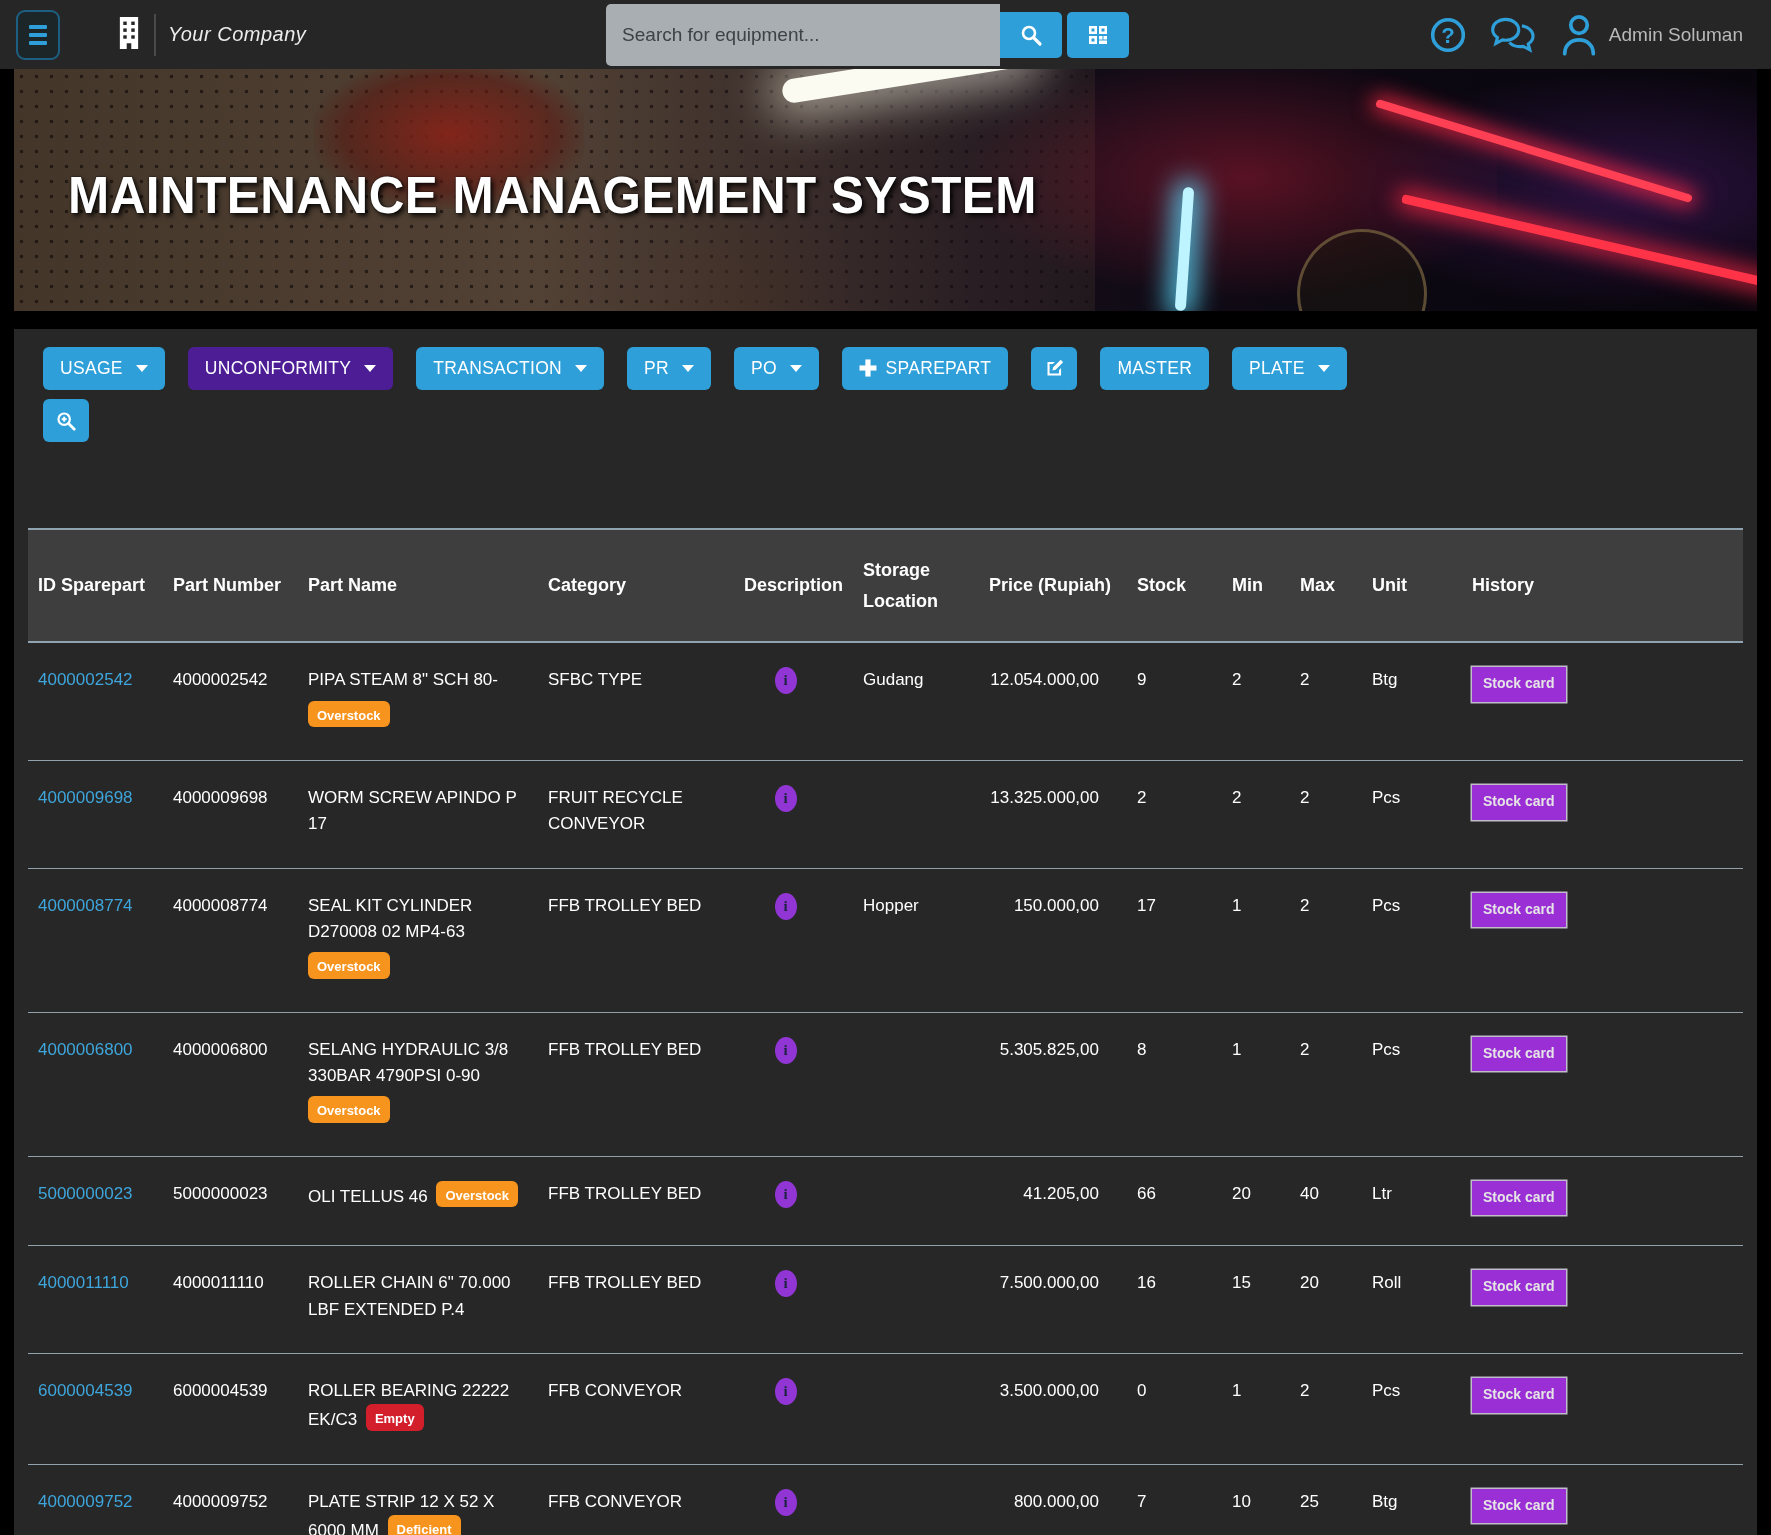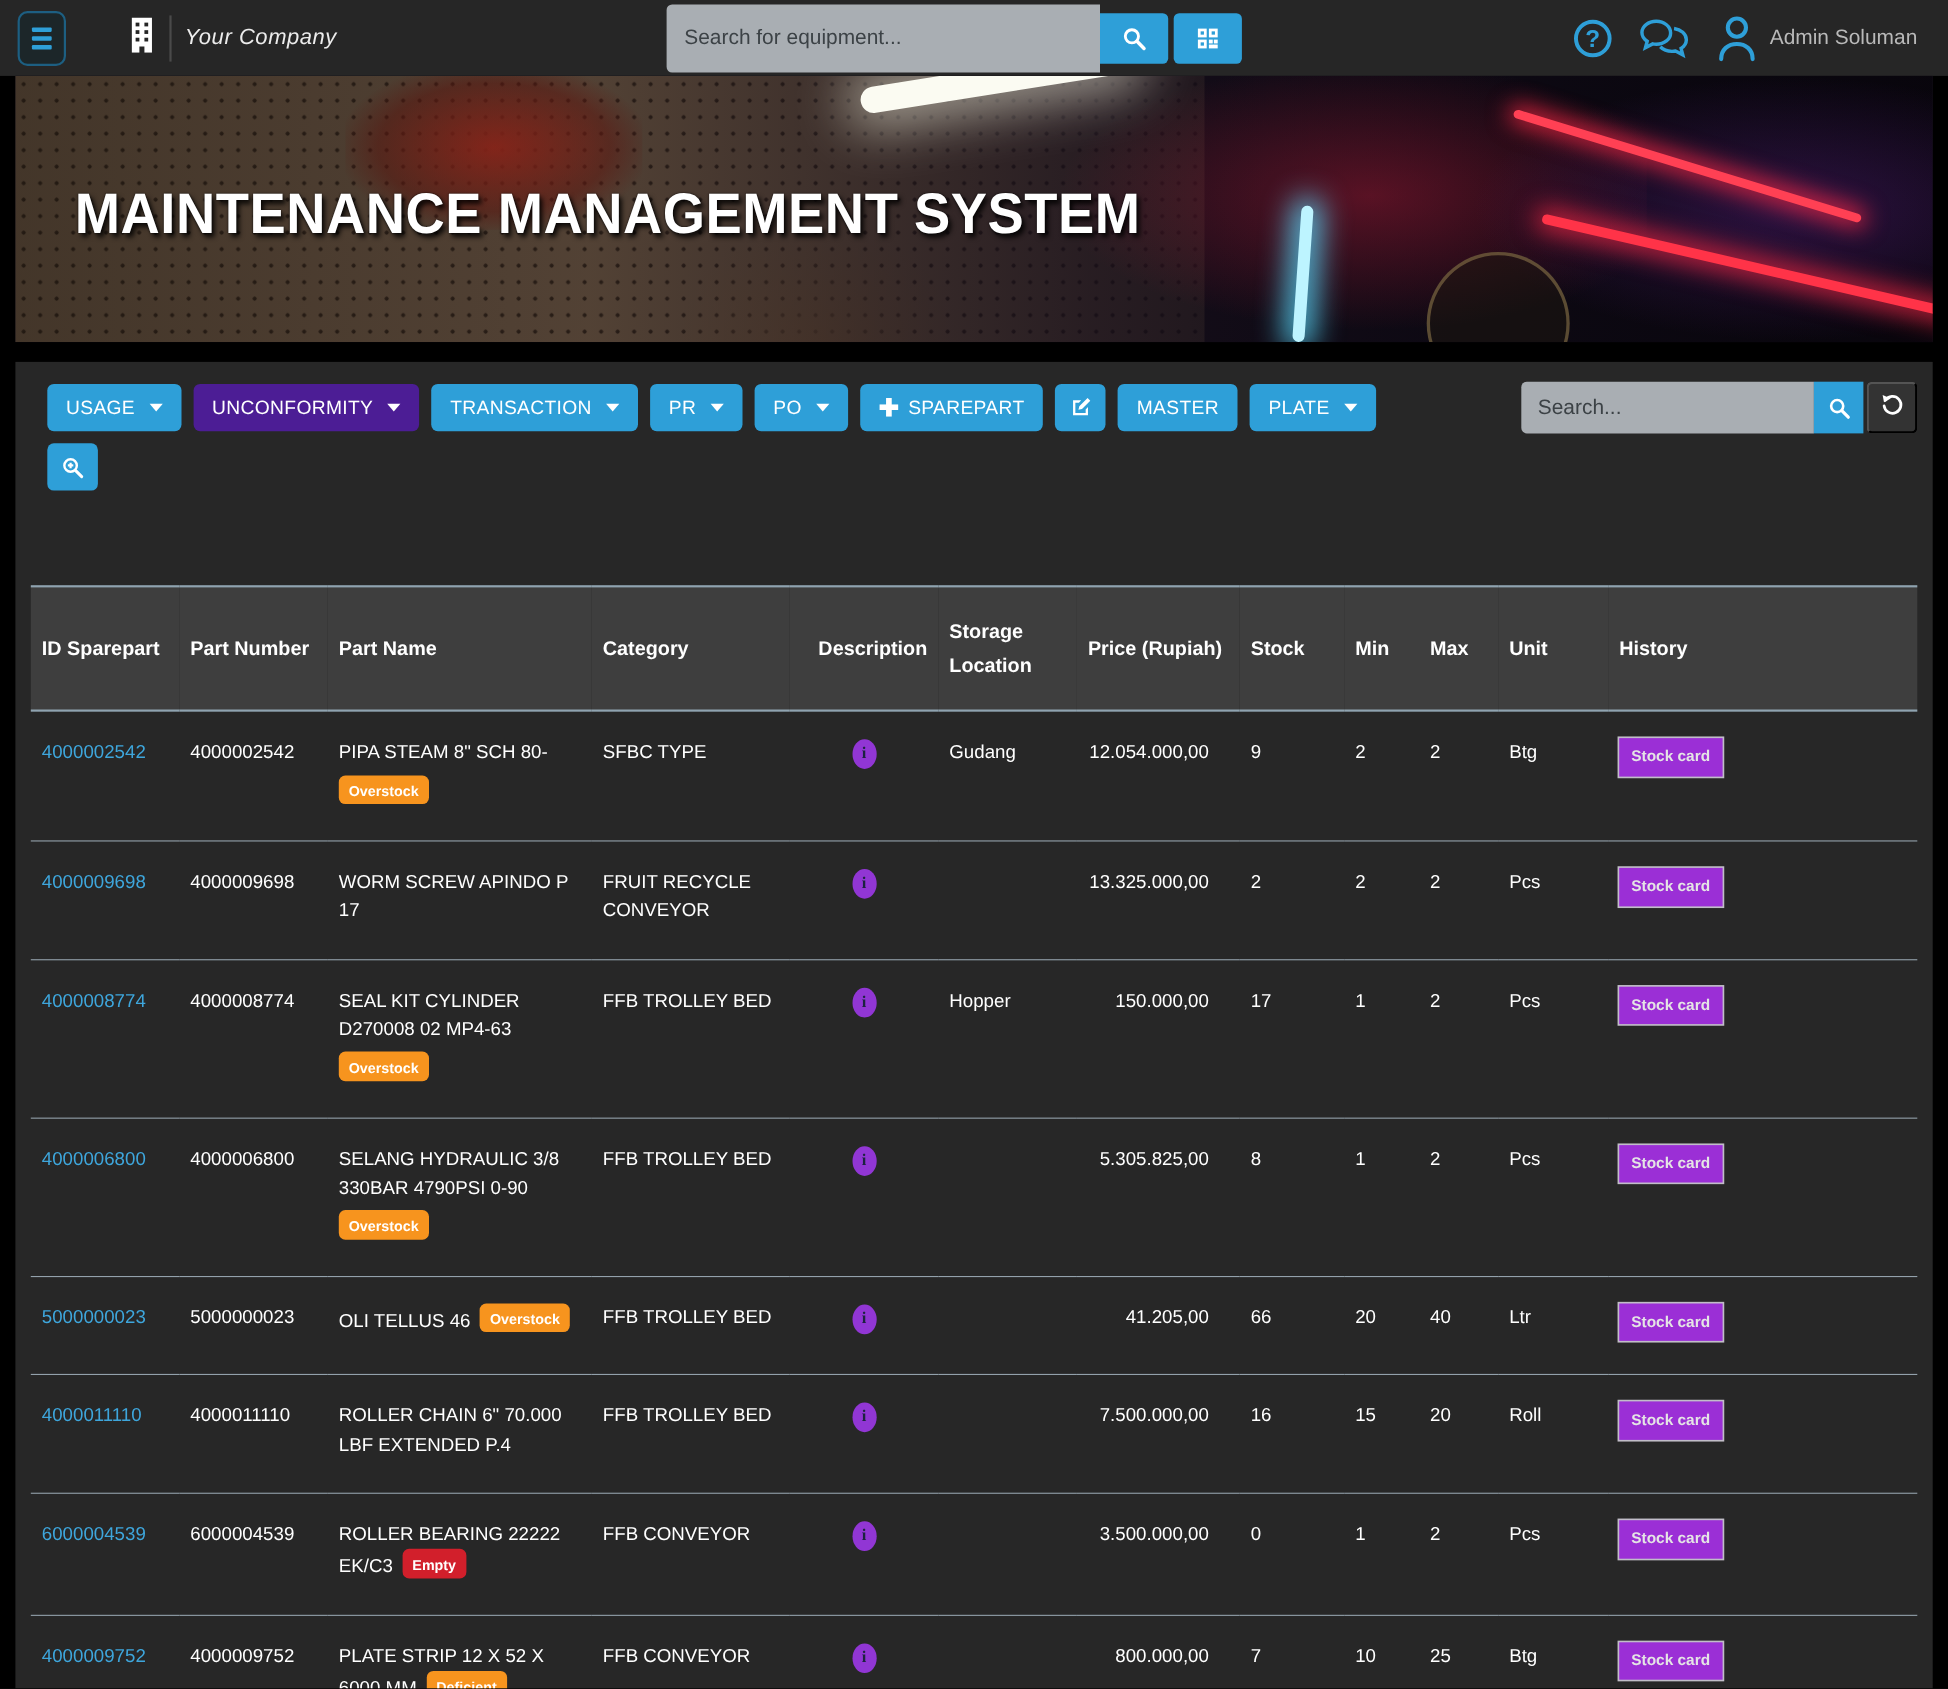--- a/index.html
+++ b/index.html
@@ -56,21 +56,21 @@
     border:3px solid rgba(150,125,80,.55); background:rgba(30,24,16,.5); }
   .hero-title { position:absolute; left:54px; top:96px; font-size:52px; font-weight:bold; letter-spacing:.5px;
     transform:scaleX(.95); transform-origin:left; white-space:nowrap;
     text-shadow:3px 3px 5px rgba(0,0,0,.85), 0 0 2px rgba(0,0,0,.9); }
   .hero-sub { position:absolute; left:54px; top:182px; font-size:29px; font-weight:bold; letter-spacing:.5px;
     background:rgba(40,40,40,.45); padding:8px 16px 10px 14px; border-radius:3px;
     text-shadow:2px 2px 4px rgba(0,0,0,.9); }
 
   
   .main-panel { margin:18px 14px 0; background:#272727; padding:18px 14px 60px; min-height:1180px; }
-  .toolbar-row { display:flex; align-items:center; gap:11px;padding-left:15px; }
+  .toolbar-row { display:flex; align-items:center; gap:23px;padding-left:15px; }
   .toolbar-row + .toolbar-row { margin-top:9px; }
   .btn { height:43px; padding:0 17px; border:none; border-radius:6px; background:#2e9fd8; color:#fff;
     font-size:17.5px; font-family:inherit; letter-spacing:.3px; display:flex; align-items:center; gap:10px;
     cursor:pointer; white-space:nowrap; }
   .btn.orange { background:#4c1d95; }
   .btn .caret { width:0; height:0; border-left:6px solid transparent; border-right:6px solid transparent;
     border-top:7px solid #fff; margin-left:3px; }
   .btn.icon-only { width:46px; padding:0; justify-content:center; }
   .btn .plus { font-size:22px; font-weight:bold; line-height:1; margin-right:-2px; }
   .tb-search { margin-left:auto; display:flex; align-items:center; }
@@ -229,35 +229,20 @@
             <path fill="#fff" d="M19.5 11.5V20H4V4.5h8.5l-2.4 2.4H6.4v10.7h10.7v-3.7zM21.9 4.9l-2.8-2.8-8.6 8.6-.9 3.7 3.7-.9 8.6-8.6z"></path>
           </svg>
       </button>
       <button class="btn">
         <span>MASTER</span>
       </button>
       <button class="btn">
         <span>PLATE</span>
           <span class="caret"></span>
       </button>
-      <div class="tb-search">
-        <input type="text" placeholder="Search..." style="">
-        <button class="btn btn-find icon-only">
-          <svg width="22" height="22" viewBox="0 0 24 24">
-              <circle cx="10" cy="10" r="6" fill="none" stroke="#fff" stroke-width="2.6"></circle>
-              <line x1="14.6" y1="14.6" x2="21" y2="21" stroke="#fff" stroke-width="3.2" stroke-linecap="round"></line>
-            </svg>
-        </button>
-        <button class="btn-reset">
-          <svg width="23" height="23" viewBox="0 0 24 24">
-              <path fill="none" stroke="#fff" stroke-width="2.6" stroke-linecap="round" d="M5.2 8.2A8 8 0 1 1 4 13.5"></path>
-              <path fill="#fff" d="M2.6 3.2l1.3 7 6.3-3.6z"></path>
-            </svg>
-        </button>
-      </div>
     </div>
 
     <div class="toolbar-row">
       <button class="btn icon-only">
         <svg width="22" height="22" viewBox="0 0 24 24">
             <circle cx="10" cy="10" r="6.2" fill="none" stroke="#fff" stroke-width="2.4"></circle>
             <line x1="7.3" y1="10" x2="12.7" y2="10" stroke="#fff" stroke-width="2.2"></line>
             <line x1="10" y1="7.3" x2="10" y2="12.7" stroke="#fff" stroke-width="2.2"></line>
             <line x1="14.8" y1="14.8" x2="21" y2="21" stroke="#fff" stroke-width="3" stroke-linecap="round"></line>
           </svg>

